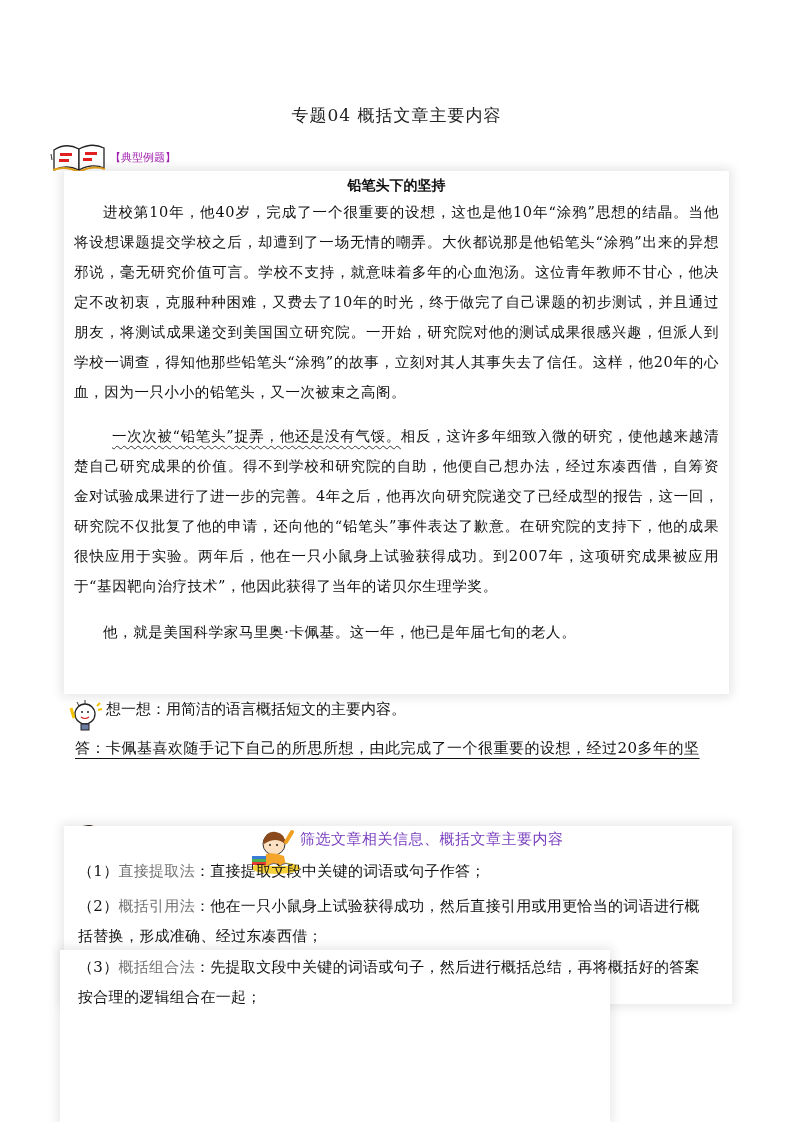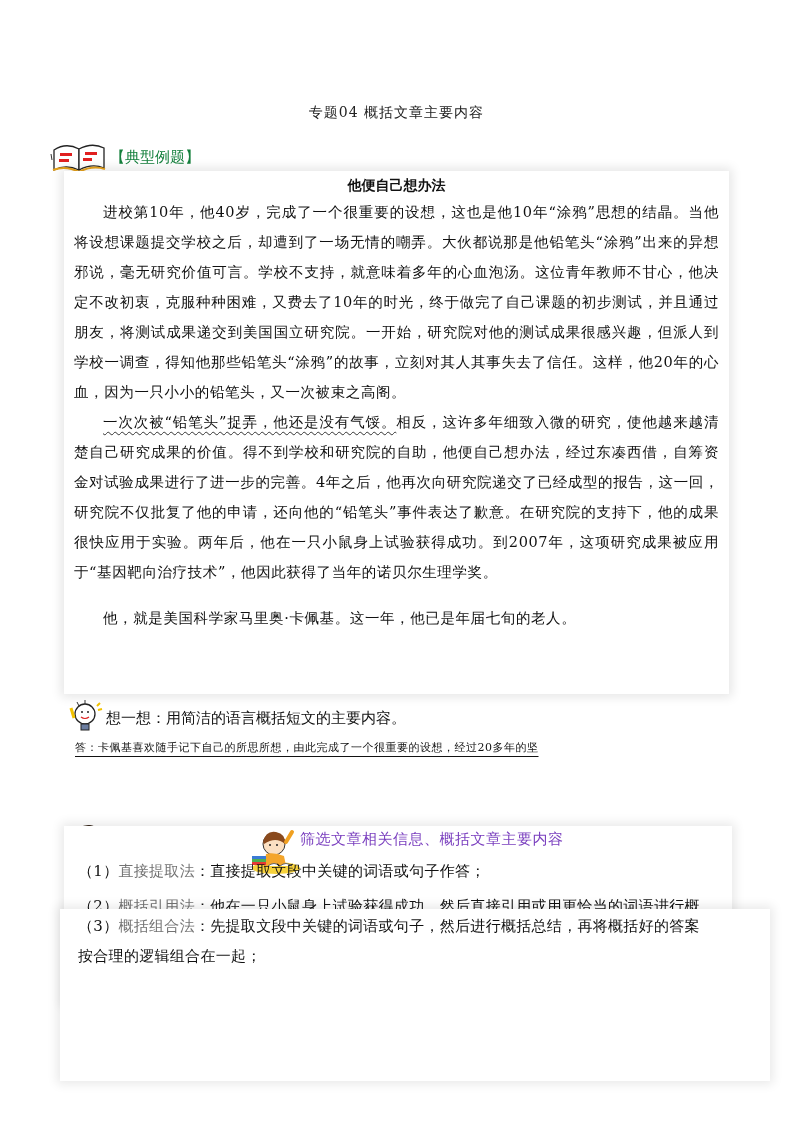--- a/index.html
+++ b/index.html
@@ -1,43 +1,43 @@
 <!DOCTYPE html>
 <html><head>
 <meta charset="utf-8">
 <style>
   html, body { margin:0; padding:0; background:#ffffff; }
   body { width:793px; height:1122px; position:relative; overflow:hidden;
          font-family:"DejaVu Serif","Liberation Serif",serif; color:#111; }
   .title { position:absolute; top:104px; left:0; width:793px; text-align:center;
-           font-size:14px; letter-spacing:1px; color:#222; }
+           font-size:17px; letter-spacing:1px; color:#222; }
   .section-head { position:absolute; left:50px; top:140px; height:34px; display:flex; align-items:center; }
-  .section-head .label { font-size:15px; color:#15803d; margin-left:2px; }
+  .section-head .label { font-size:11px; color:#a21caf; margin-left:2px; }
   .book-icon { width:58px; height:34px; }
 
   .passage-box { position:absolute; left:64px; top:171px; width:665px; height:523px;
                  background:#fff; box-shadow:0 0 10px 3px rgba(0,0,0,0.10); }
   .passage-title { text-align:center; font-weight:bold; font-size:14px; margin-top:6px; height:20px; }
   .para { font-size:14.5px; line-height:30px; text-indent:2em; margin:0 10px; text-align:justify; letter-spacing:0.6px; }
-  .wavy { text-decoration: underline wavy #333; text-underline-offset:4px; text-decoration-thickness:1px; }
+  .wavy { text-decoration: underline wavy #333; text-underline-offset:4px; text-decoration-thickness:1px;margin-left:9px; }
 
-  .think-row { position:absolute; left:66px; top:700px; display:flex; align-items:center; }
+  .think-row { position:absolute; left:66px; top:700px; display:flex; }
   .bulb-icon { width:38px; height:36px; }
   .think-text { font-size:15px; margin-left:2px; }
-  .answer { position:absolute; left:75px; top:733px; width:650px; font-size:11px; line-height:30px;
+  .answer { position:absolute; left:75px; top:733px; width:650px; font-size:15px; line-height:30px;
             letter-spacing:0.5px; }
   .answer span { text-decoration:underline; text-underline-offset:5px; }
 
   .template-row { position:absolute; left:70px; top:822px; display:flex; align-items:center; }
   .teacher-icon { width:36px; height:40px; }
   .template-label { font-size:15px; margin-left:4px; }
 
   .method-box { position:absolute; left:64px; top:826px; width:668px; height:178px;
                 background:#fff; box-shadow:0 0 10px 3px rgba(0,0,0,0.09); }
-  .method-box2 { position:absolute; left:60px; top:909px; width:710px; height:172px;
+  .method-box2 { position:absolute; left:60px; top:950px; width:550px; height:172px;
                  background:#fff; box-shadow:0 0 10px 3px rgba(0,0,0,0.09); }
   .banner { position:absolute; left:182px; top:4px; display:flex; align-items:flex-start; }
   .kid-icon { width:56px; height:48px; margin-top:-2px; }
   .banner-text { color:#7a3fbf; font-size:15px; margin-left:-2px; margin-top:0; letter-spacing:0.5px; }
   .m-line { position:absolute; left:14px; width:650px; font-size:15px; line-height:30px; letter-spacing:0.3px; }
   .m-line .red { color:#737373; }
 </style>
 </head>
 <body>
 
@@ -51,22 +51,22 @@
     <rect x="10" y="13" width="12" height="3" fill="#e02020"></rect>
     <rect x="9" y="19" width="10" height="3" fill="#e02020"></rect>
     <rect x="35" y="12" width="12" height="3" fill="#e02020"></rect>
     <rect x="33" y="18" width="9" height="3" fill="#e02020"></rect>
     <line x1="1" y1="14" x2="2" y2="20" stroke="#333" stroke-width="1"></line>
   </svg>
   <span class="label">【典型例题】</span>
 </div>
 
 <div class="passage-box">
-  <div class="passage-title">他便自己想办法</div>
-  <p class="para" style="margin-top:0;margin-bottom:0;">进校第10年，他40岁，完成了一个很重要的设想，这也是他10年“涂鸦”思想的结晶。当他将设想课题提交学校之后，却遭到了一场无情的嘲弄。大伙都说那是他铅笔头“涂鸦”出来的异想邪说，毫无研究价值可言。学校不支持，就意味着多年的心血泡汤。这位青年教师不甘心，他决定不改初衷，克服种种困难，又费去了10年的时光，终于做完了自己课题的初步测试，并且通过朋友，将测试成果递交到美国国立研究院。一开始，研究院对他的测试成果很感兴趣，但派人到学校一调查，得知他那些铅笔头“涂鸦”的故事，立刻对其人其事失去了信任。这样，他20年的心血，因为一只小小的铅笔头，又一次被束之高阁。</p>
+  <div class="passage-title">铅笔头下的坚持</div>
+  <p class="para" style="margin-top:0;margin-bottom:14px;">进校第10年，他40岁，完成了一个很重要的设想，这也是他10年“涂鸦”思想的结晶。当他将设想课题提交学校之后，却遭到了一场无情的嘲弄。大伙都说那是他铅笔头“涂鸦”出来的异想邪说，毫无研究价值可言。学校不支持，就意味着多年的心血泡汤。这位青年教师不甘心，他决定不改初衷，克服种种困难，又费去了10年的时光，终于做完了自己课题的初步测试，并且通过朋友，将测试成果递交到美国国立研究院。一开始，研究院对他的测试成果很感兴趣，但派人到学校一调查，得知他那些铅笔头“涂鸦”的故事，立刻对其人其事失去了信任。这样，他20年的心血，因为一只小小的铅笔头，又一次被束之高阁。</p>
   <p class="para" style="margin:0 10px;"><span class="wavy">一次次被“铅笔头”捉弄，他还是没有气馁。</span><span>相反，这许多年细致入微的研究，使他越来越清楚自己研究成果的价值。得不到学校和研究院的自助，他便自己想办法，经过东凑西借，自筹资金对试验成果进行了进一步的完善。4年之后，他再次向研究院递交了已经成型的报告，这一回，研究院不仅批复了他的申请，还向他的“铅笔头”事件表达了歉意。在研究院的支持下，他的成果很快应用于实验。两年后，他在一只小鼠身上试验获得成功。到2007年，这项研究成果被应用于“基因靶向治疗技术”，他因此获得了当年的诺贝尔生理学奖。</span></p>
   <p class="para" style="margin:16px 10px;">他，就是美国科学家马里奥·卡佩基。这一年，他已是年届七旬的老人。</p>
 </div>
 
 <div class="think-row">
   <svg class="bulb-icon" viewBox="0 0 38 36">
     <circle cx="19" cy="14" r="10" fill="#fff" stroke="#222" stroke-width="1.3"></circle>
     <circle cx="16" cy="12" r="1" fill="#222"></circle>
       <circle cx="22" cy="12" r="1" fill="#222"></circle>
     <path d="M15 17 Q19 20 23 17" fill="none" stroke="#d22" stroke-width="1.2"></path>

